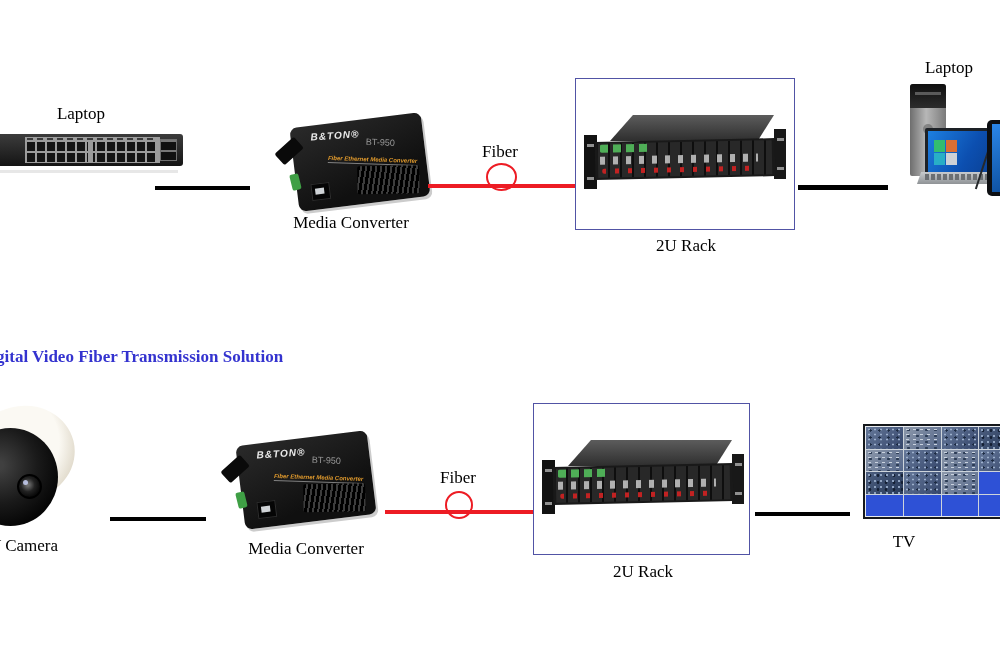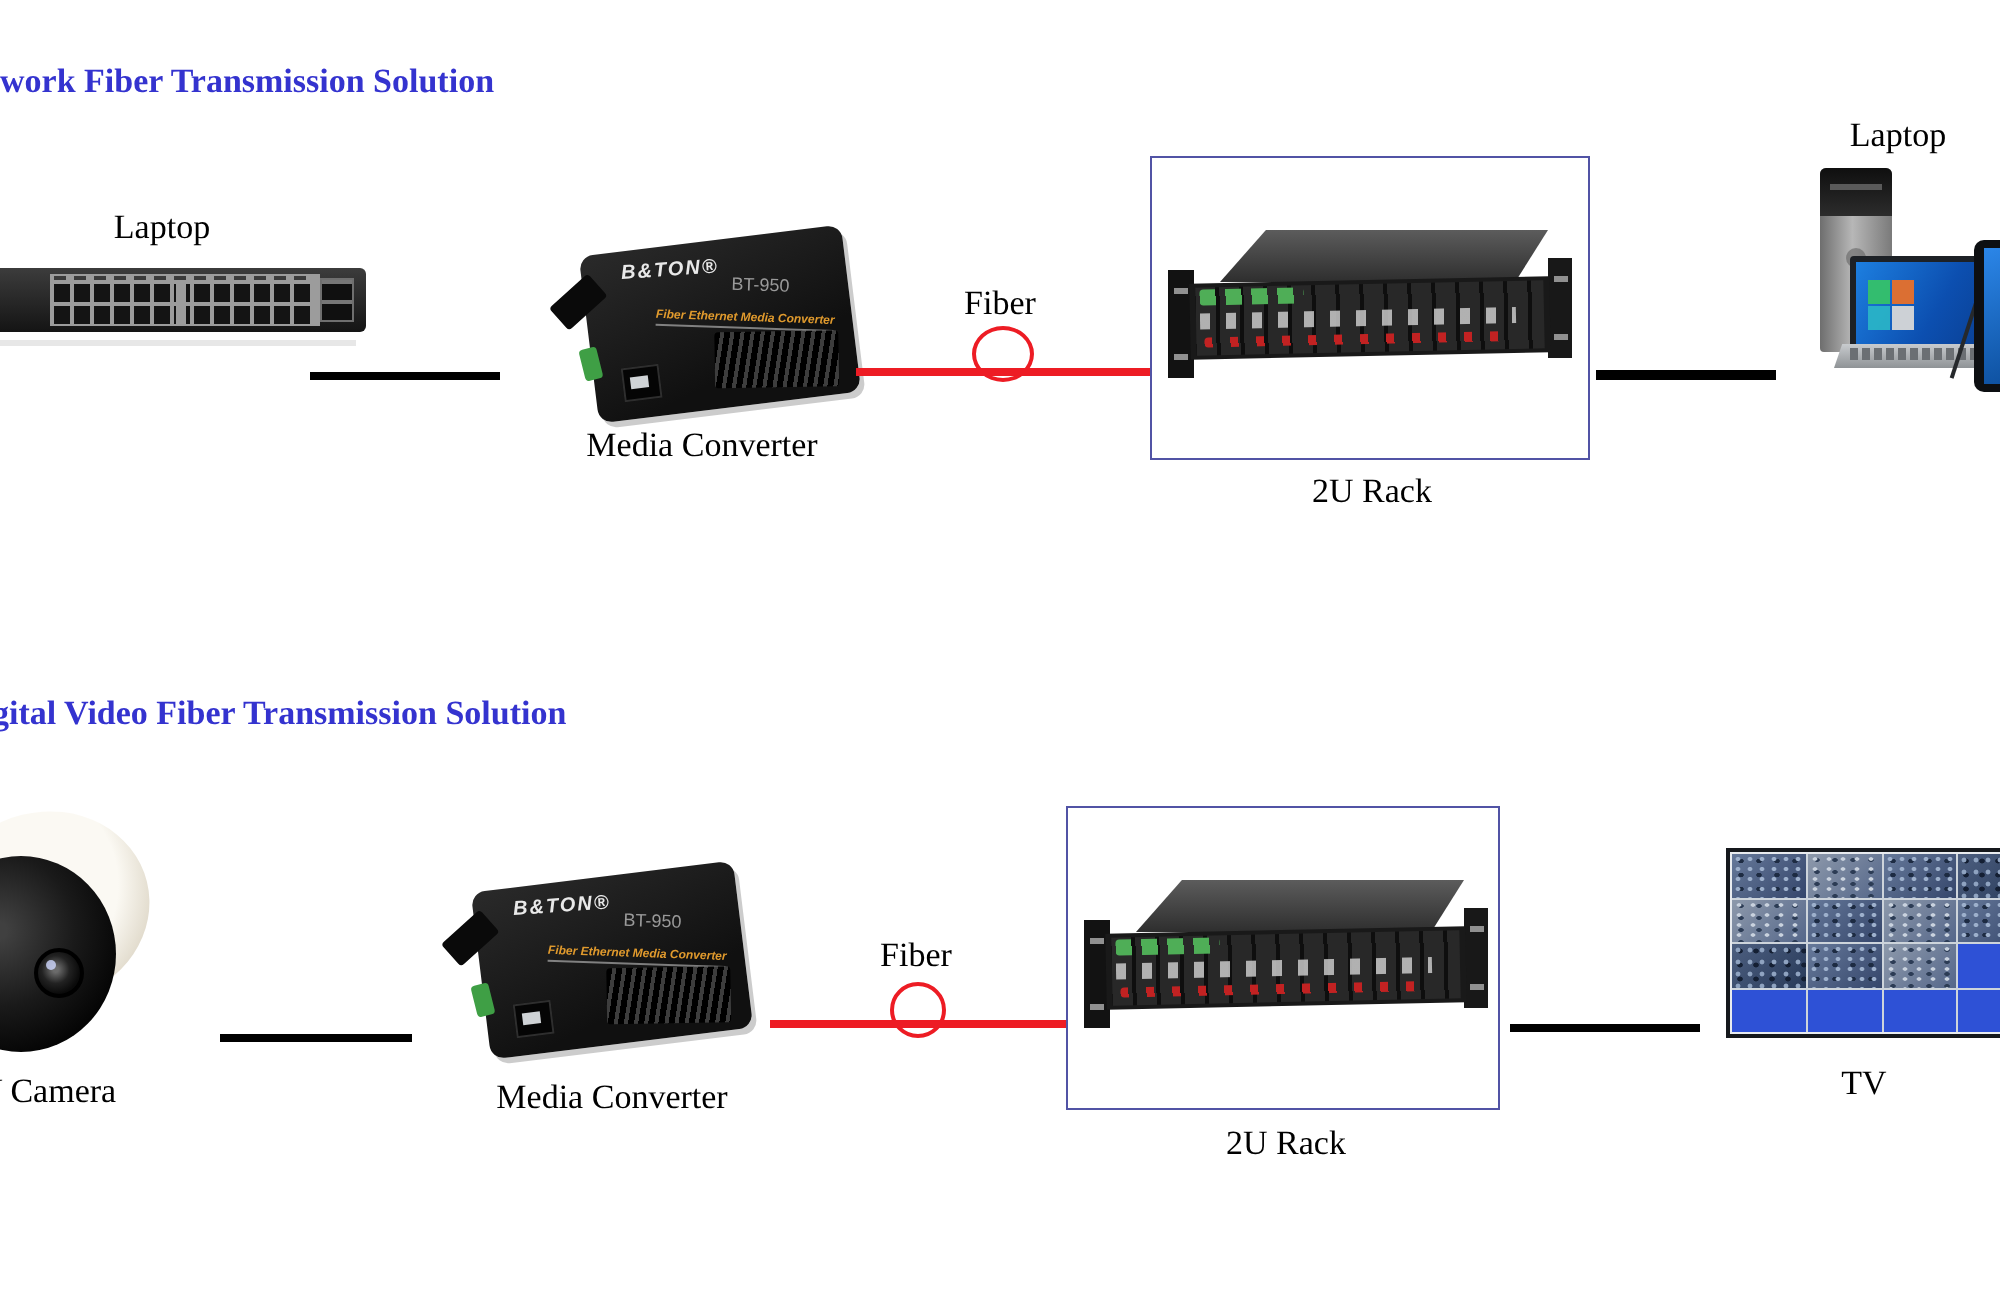--- a/index.html
+++ b/index.html
@@ -129,21 +129,20 @@
   .s3{background-image:radial-gradient(#8fa3c0 1px,transparent 1.4px),
         radial-gradient(#141f33 1.2px,transparent 1.6px),linear-gradient(135deg,#4d5f80,#283a59);
       background-size:6px 6px,8px 7px,100% 100%;}
   .cblue{background:#2e51d6;}
 </style>
 </head>
 <body>
 
 <div class="canvas">
 
-  <div class="sec-title" style="left:0;top:31px;">work Fiber Transmission Solution</div>
 
   <div class="lbl" style="left:31px;width:100px;top:104px;">Laptop</div>
 
   <div class="switch">
     <div class="sw-panel">
       <div class="sw-lights"></div>
       <div class="sw-row sw-r1"></div>
       <div class="sw-row sw-r2"></div>
       <div class="sw-gap"></div>
     </div>
@@ -261,15 +260,15 @@
       <div class="cell s3"></div>
       <div class="cell s1"></div>
       <div class="cell s2"></div>
       <div class="cell cblue"></div>
       <div class="cell cblue"></div>
       <div class="cell cblue"></div>
       <div class="cell cblue"></div>
       <div class="cell cblue"></div>
     </div>
   </div>
-  <div class="lbl" style="left:892px;width:80px;top:532px;">TV</div>
+  <div class="lbl" style="left:864px;width:80px;top:532px;">TV</div>
 
 </div>
 
 </body></html>

